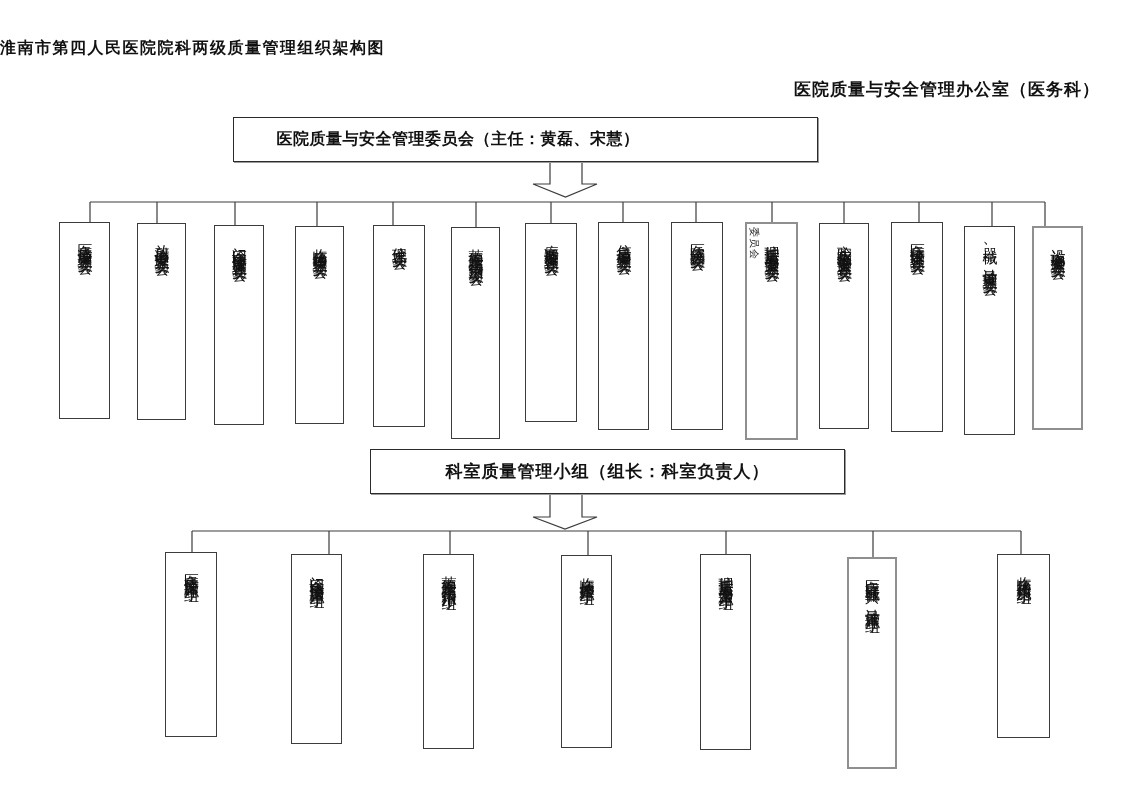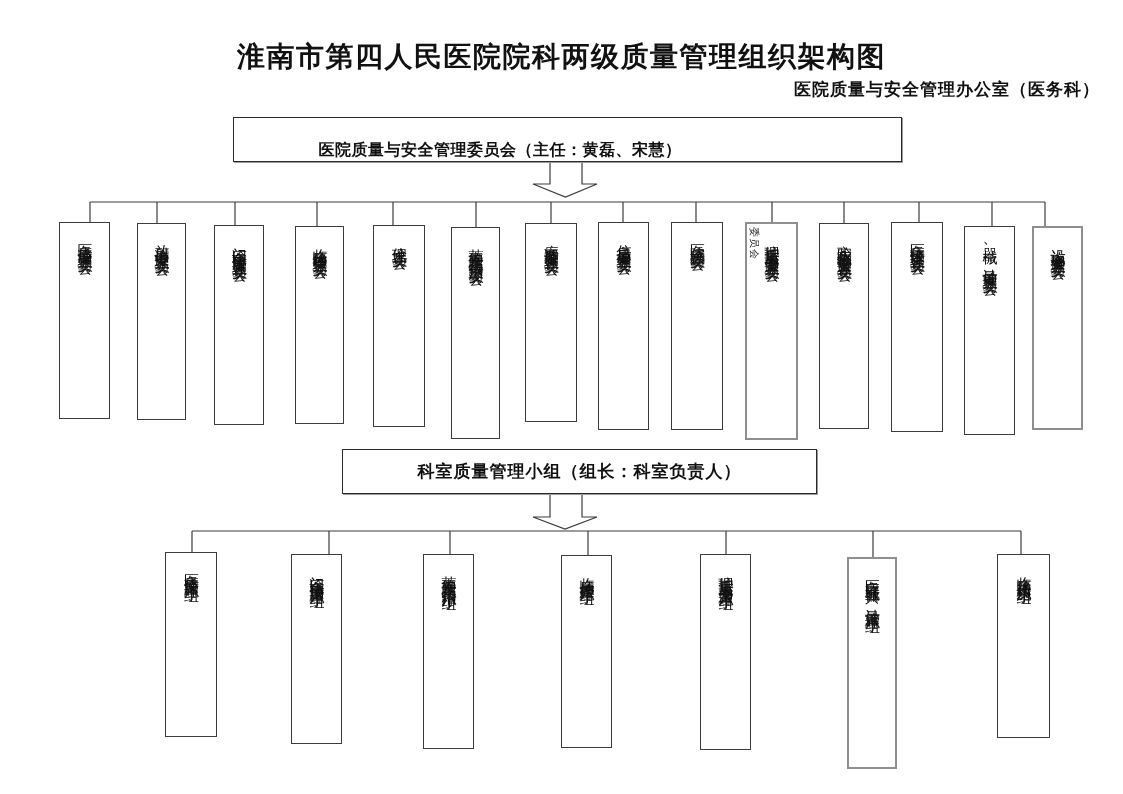--- a/index.html
+++ b/index.html
@@ -8,22 +8,22 @@
     width: 1123px;
     height: 794px;
     background: #ffffff;
     font-family: "DejaVu Serif", "Liberation Serif", serif;
     color: #111111;
     overflow: hidden;
   }
   .doc-title {
     position: absolute;
     left: 0; right: 0; top: 38px;
-    text-align: center;
-    font-size: 28px;
+    text-align: left;
+    font-size: 16px;
     font-weight: bold;
     letter-spacing: 1.5px;
   }
   .doc-subtitle {
     position: absolute;
     left: 0; right: 23px; top: 78px;
     text-align: right;
     font-size: 17px;
     font-weight: bold;
     letter-spacing: 1px;
@@ -34,21 +34,21 @@
     border: 1px solid #2b2b2b;
     box-shadow: 1px 1px 0 #9a9a9a;
     background: #ffffff;
     display: flex;
     align-items: center;
     justify-content: center;
     font-weight: bold;
     letter-spacing: 0.5px;
   }
   .hbox.top-committee { font-size: 16px; padding-right: 135px; }
-  .hbox.dept-group    { font-size: 17px; letter-spacing: 1px; }
+  .hbox.dept-group    { font-size: 17px; letter-spacing: 1px; margin-left: 28px; }
   .vbox {
     position: absolute;
     box-sizing: border-box;
     border: 1px solid #3c3c3c;
     background: #ffffff;
     display: flex;
     justify-content: center;
     padding-top: 9px;
   }
   .vbox.gray { border: 2px solid #8f8f8f; }
@@ -90,21 +90,21 @@
     <path class="line" d="M90,202 H1045"></path>
     <path class="line" d="M90,202 V222 M157,202 V223 M235,202 V225 M317,202 V226 M393,202 V225 M476,202 V227 M551,202 V223 M623,202 V222 M696,202 V222 M772,202 V222 M844,202 V223 M919,202 V222 M992,202 V226 M1045,202 V226"></path>
 
     <path class="line" d="M192,531 H1021"></path>
     <path class="line" d="M192,531 V552 M329,531 V554 M450,531 V554 M588,531 V555 M726,531 V554 M873,531 V557 M1021,531 V554"></path>
 
     <polygon class="arrow" points="550,161 582,161 582,184 597,184 565.5,197 533,184 550,184"></polygon>
     <polygon class="arrow" points="550,493 582,493 582,517 597,517 565,529 533,517 550,517"></polygon>
   </svg>
 
-  <div class="hbox top-committee" style="left:233px; top:117px; width:669px; height:45px;align-items:flex-end;">
+  <div class="hbox top-committee" style="left:233px; top:117px; width:585px; height:45px;">
     <span>医院质量与安全管理委员会（主任：黄磊、宋慧）</span>
   </div>
 
   <div class="vbox" style="left:59px;  top:222px; width:51px; height:197px;">
       <span class="vtext">医疗质量管理委员会</span>
     </div>
   <div class="vbox" style="left:137px; top:223px; width:49px; height:197px;">
       <span class="vtext">放射诊疗管理委员会</span>
     </div>
   <div class="vbox" style="left:214px; top:225px; width:50px; height:200px;">

